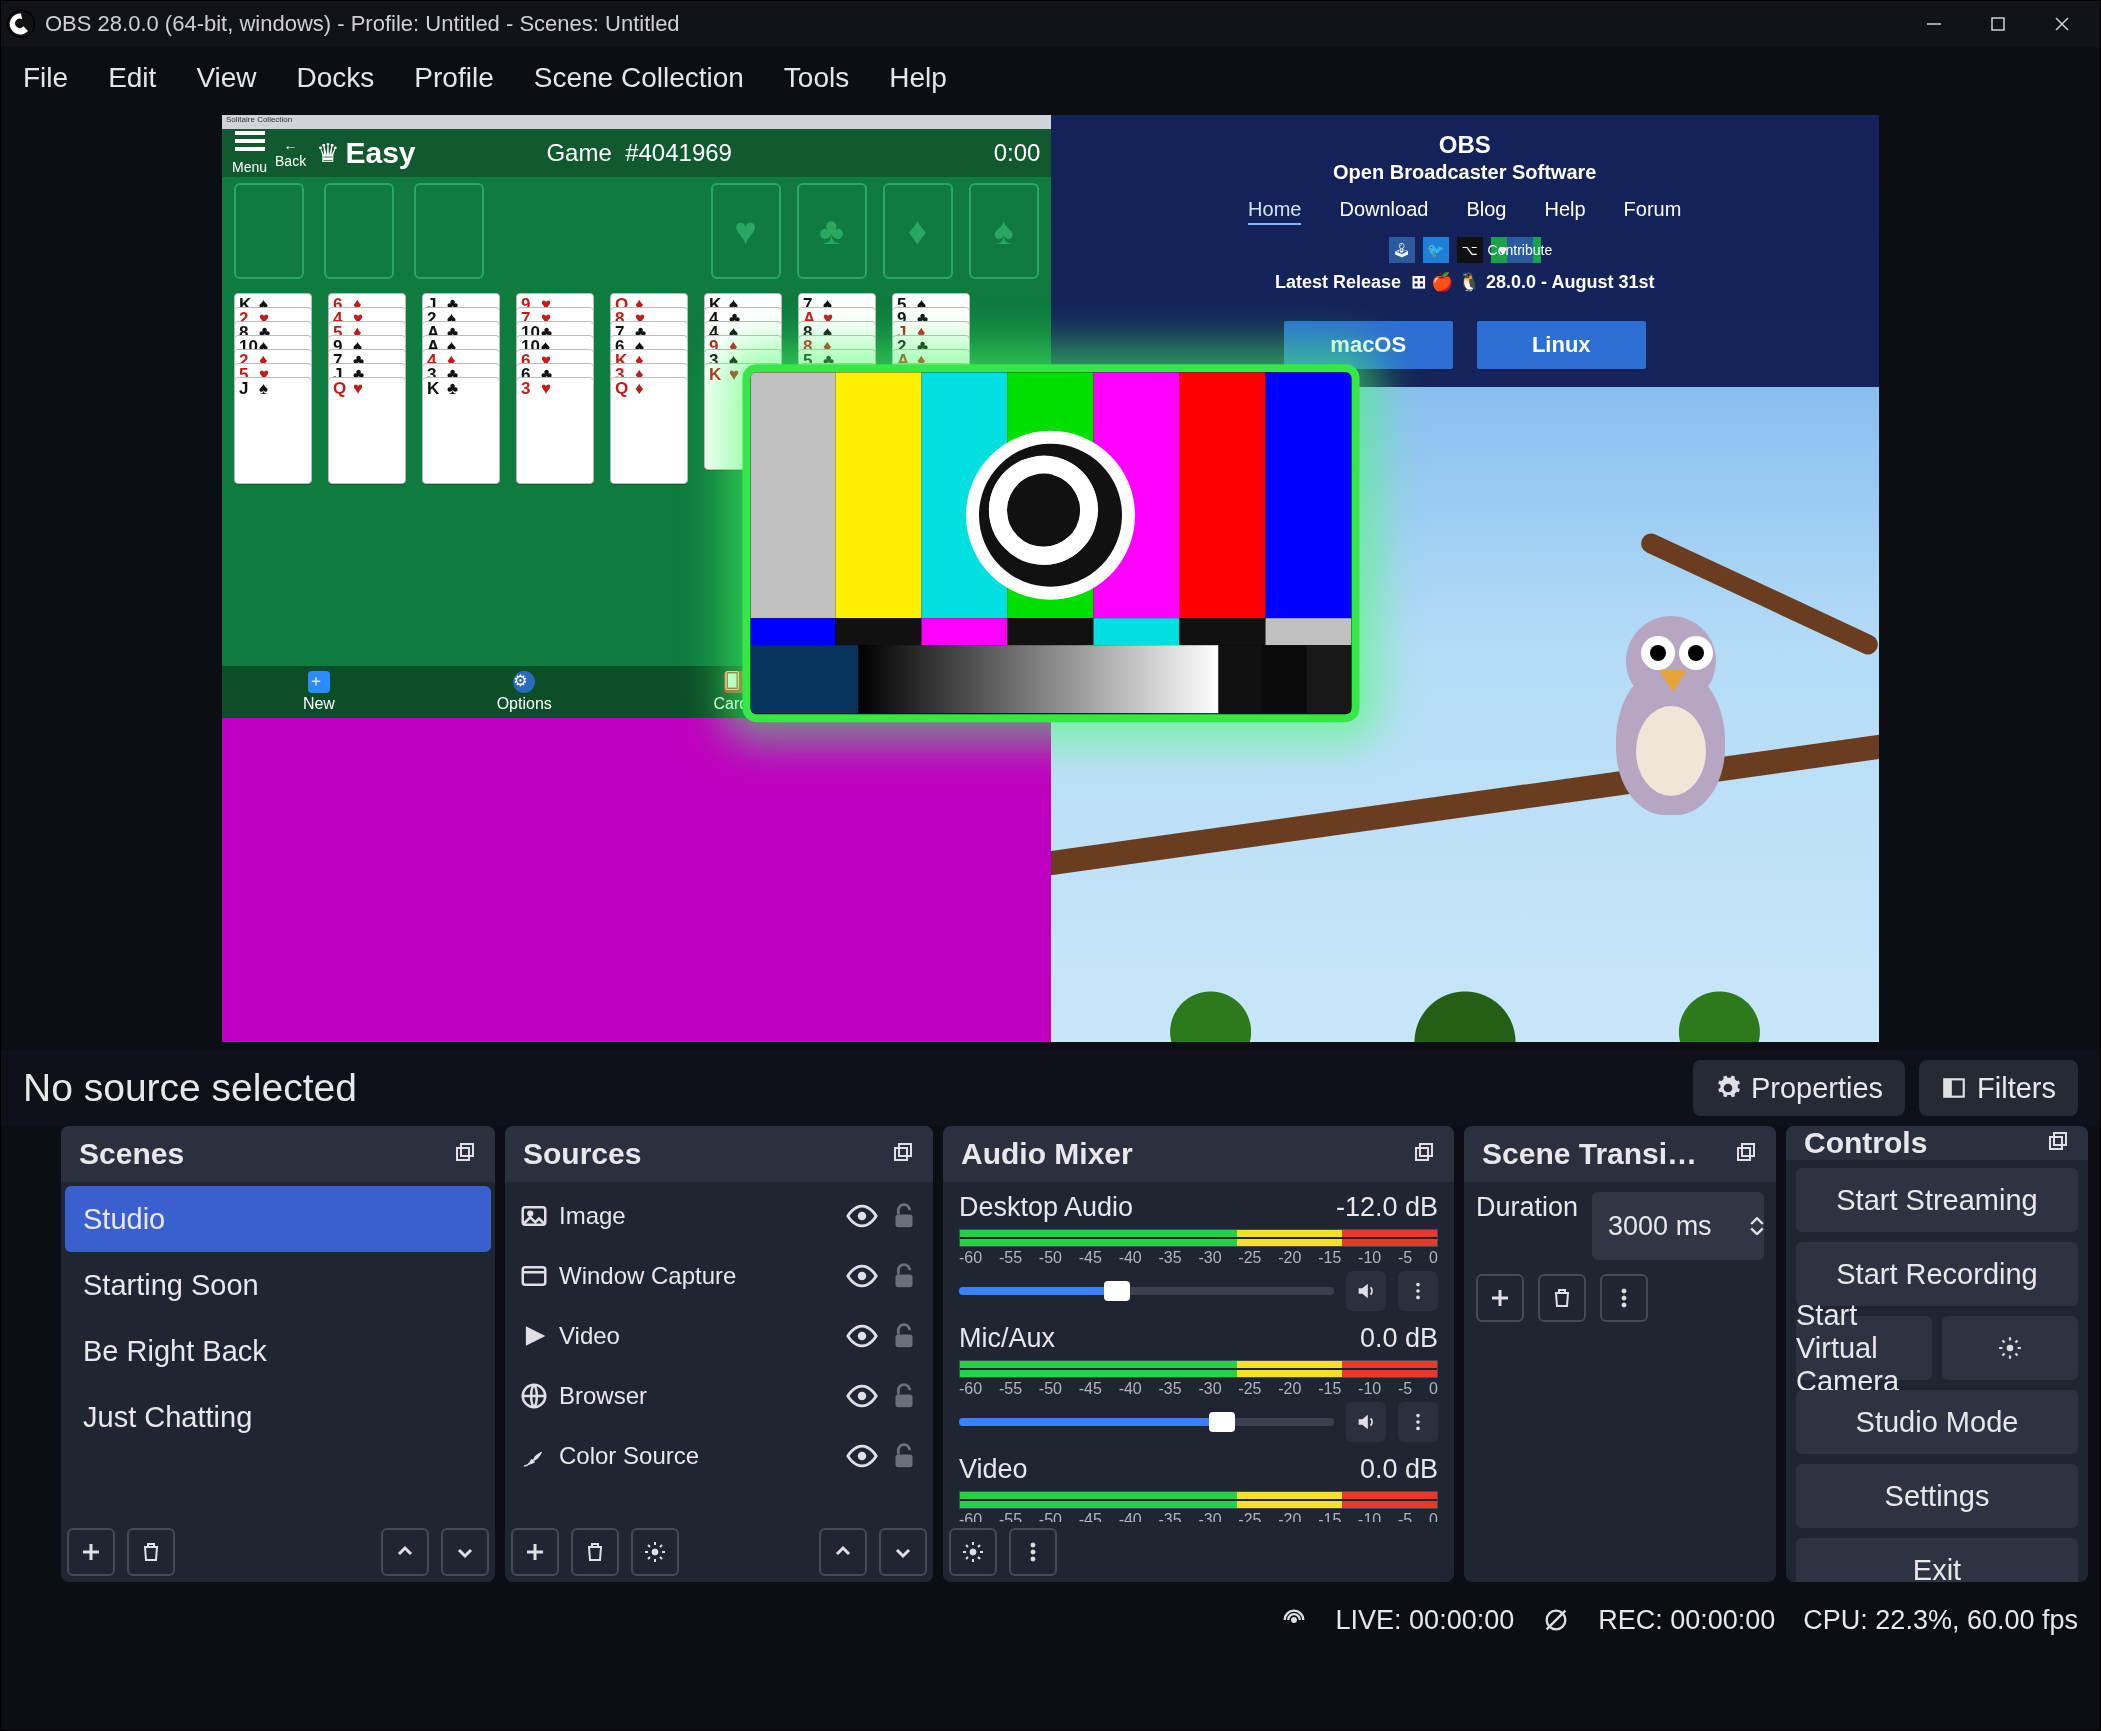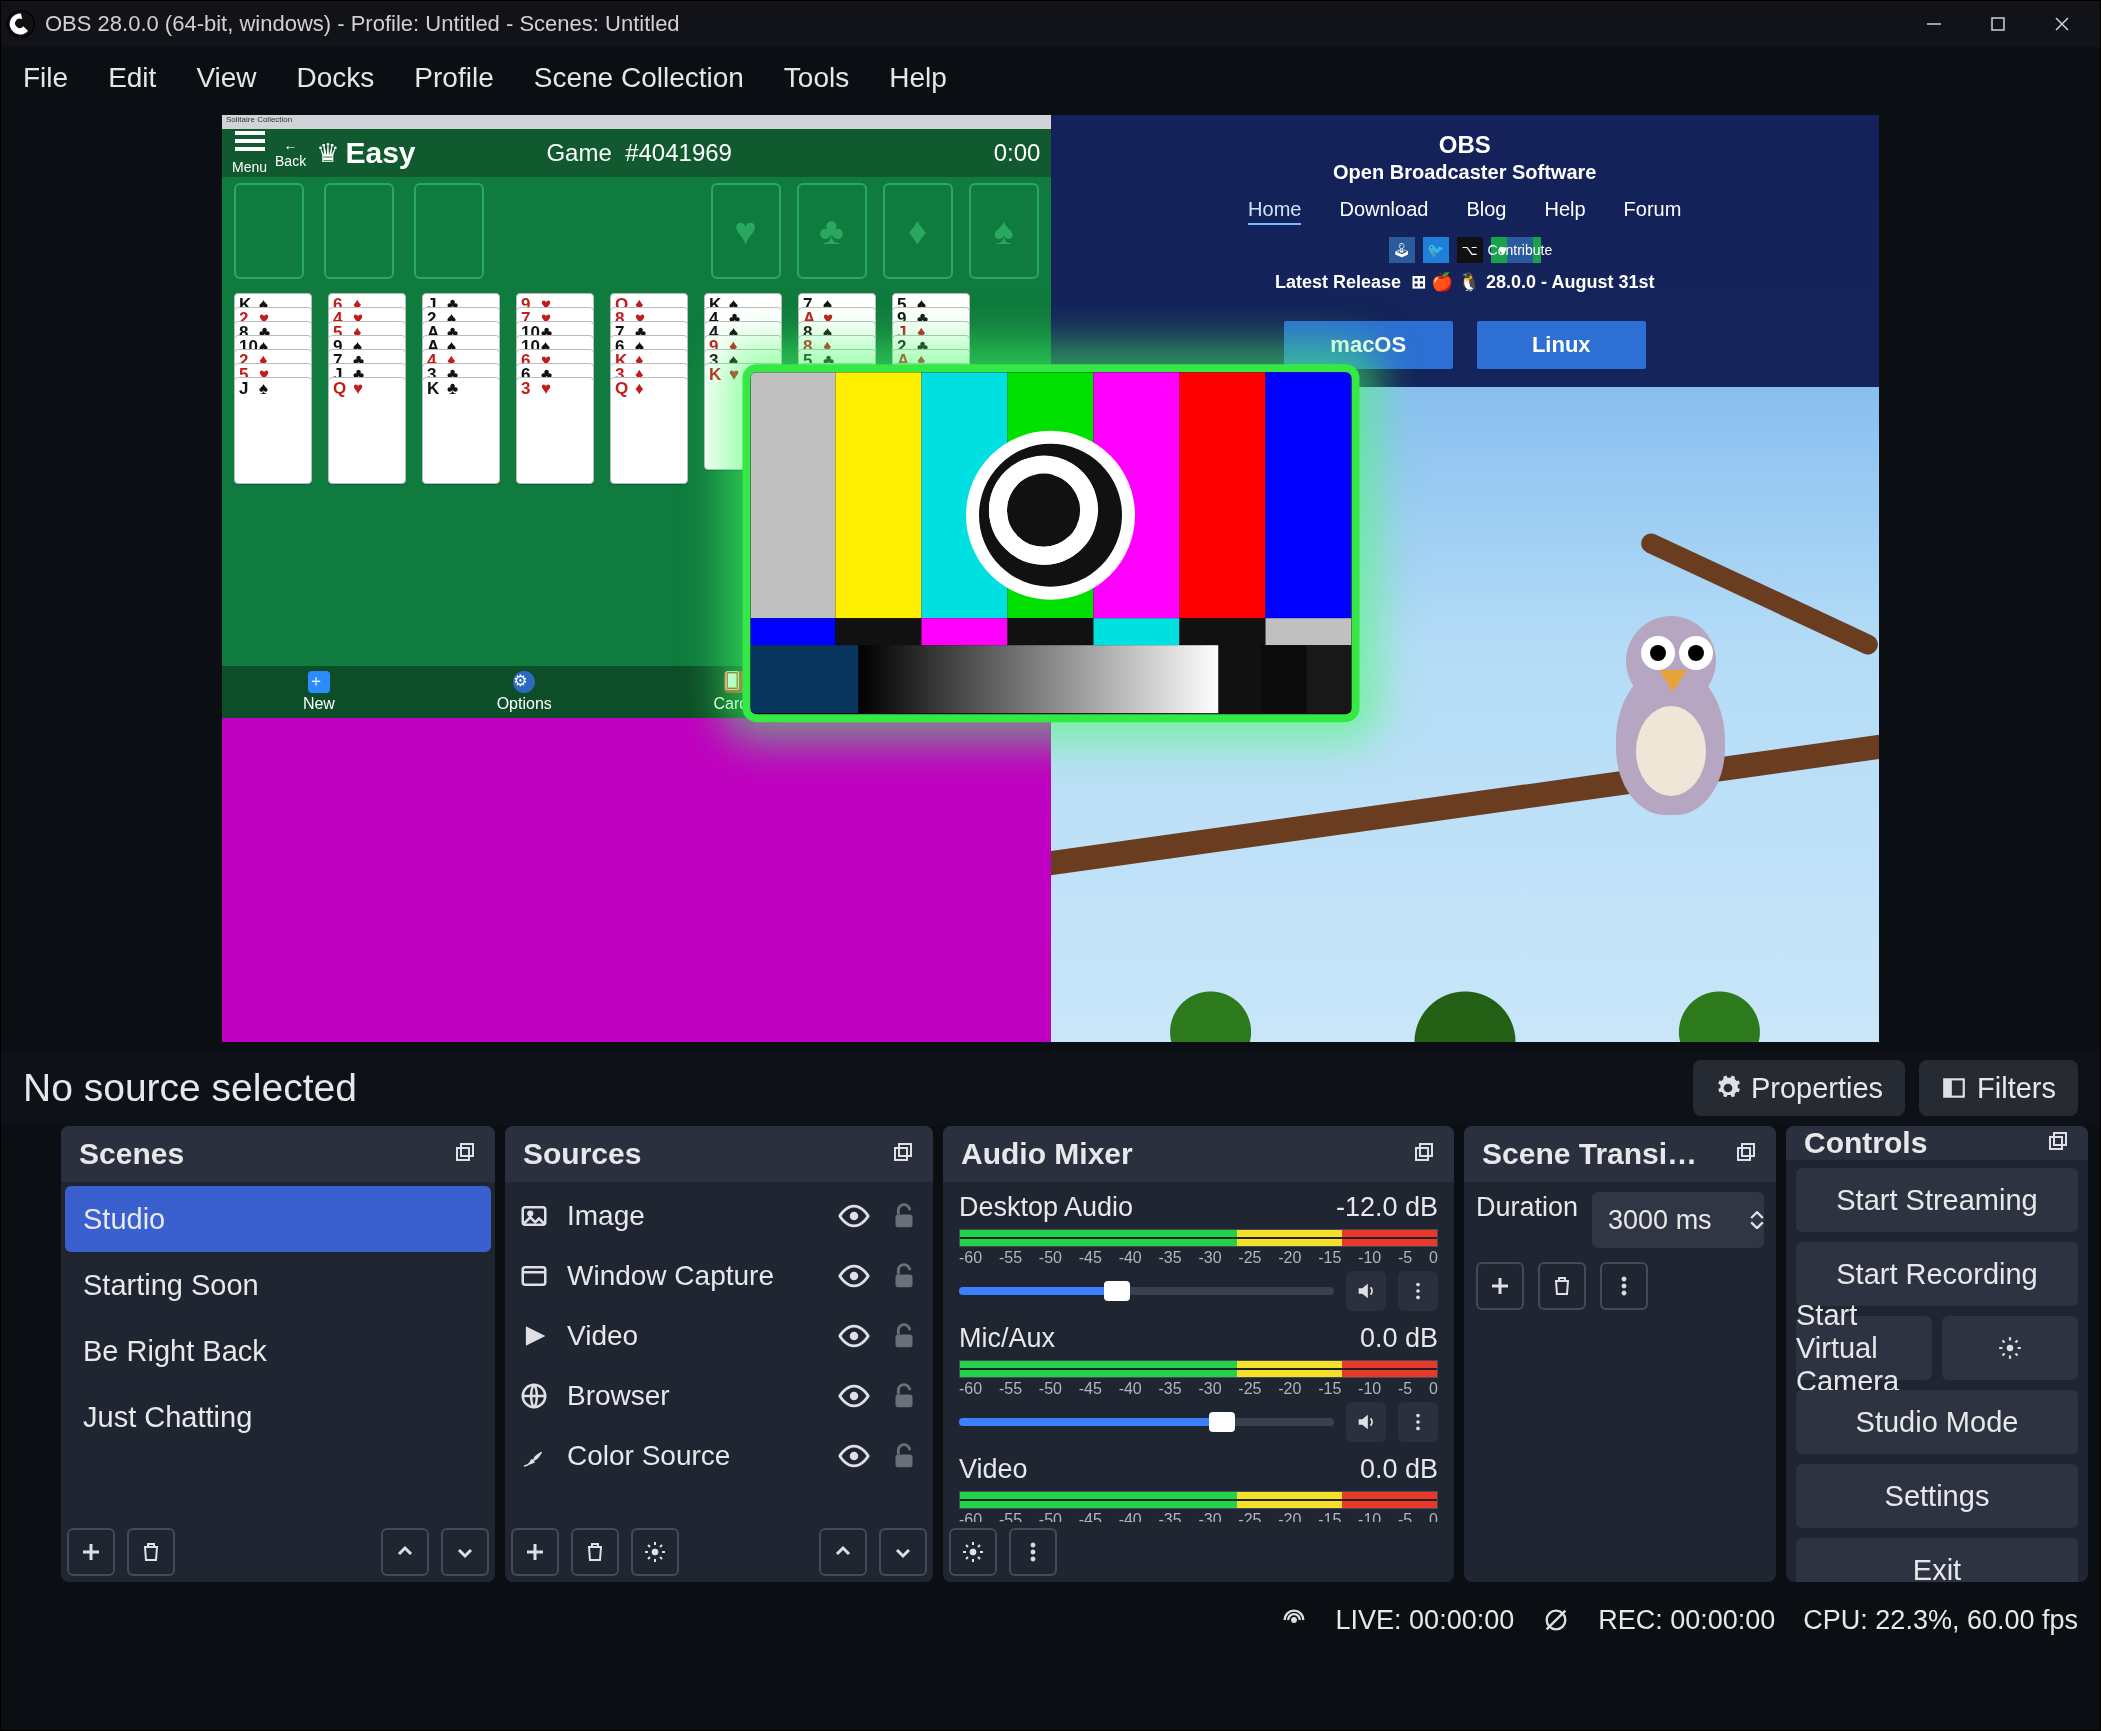--- a/index.html
+++ b/index.html
@@ -172,21 +172,21 @@
   .panel-hdr .pop { margin-left:auto; }
   .panel-hdr .pop svg{ width:24px; height:24px; fill:none; stroke:#e0e0e4; stroke-width:2;}
   .panel-body { flex:1; overflow:auto; padding:4px;}
   .panel-foot { height:60px; background:#1f2531; padding:6px; display:flex; gap:12px; align-items:center;}
   .sqbtn { width:48px; height:48px; border:2px solid #444a56; border-radius:6px;
     display:flex; align-items:center; justify-content:center; background:#1f2531;}
   .sqbtn svg{ width:24px; height:24px; fill:#e0e0e4; stroke:#e0e0e4;}
 
   .list-item { height:66px; display:flex; align-items:center; padding:0 18px; font-size:29px; border-radius:6px;}
   .list-item.sel { background:#3a60d0;}
-  .src-item { height:60px; display:flex; align-items:center; gap:16px; padding:0 8px; font-size:28px;}
+  .src-item { height:60px; display:flex; align-items:center; gap:8px; padding:0 8px; font-size:24px;}
   .src-item .ico{ width:34px; height:34px; display:flex; align-items:center; justify-content:center;}
   .src-item .ico svg{ width:30px; height:30px; fill:#e0e0e4; stroke:#e0e0e4;}
   .src-item .eye{ margin-left:auto; width:34px; height:34px; display:flex; align-items:center; justify-content:center;}
   .src-item .lock{ width:34px; height:34px; display:flex; align-items:center; justify-content:center;}
   .src-item .lock svg{fill:#6a6f7a;}
 
   .mixer-ch { padding:6px 12px;}
   .mixer-ch .top { display:flex; font-size:27px;}
   .mixer-ch .top .db{ margin-left:auto;}
   .meter { height:18px; margin-top:6px;
@@ -199,21 +199,21 @@
   .slider { flex:1; height:8px; background:#3a4050; border-radius:4px; position:relative;}
   .slider .fill{ position:absolute; height:100%; background:#3a80ff; border-radius:4px;}
   .slider .knob{ position:absolute; width:26px; height:20px; background:#fff; border-radius:4px; top:-6px; transform:translateX(-50%);}
   .icbtn { width:40px; height:40px; background:#2a303d; border-radius:6px; display:flex; align-items:center; justify-content:center;}
   .icbtn svg{ width:22px; height:22px; fill:#e0e0e4;}
 
   .trans-body { padding:10px 12px; display:flex; flex-direction:column; gap:14px;}
   .combo { height:52px; background:#303644; border-radius:6px; display:flex; align-items:center; padding:0 14px;}
   .combo .arrow{ margin-left:auto; display:flex; flex-direction:column;}
   .durrow{ display:flex; align-items:flex-start; gap:14px; font-size:27px;}
-  .durbox{ flex:1; height:56px; background:#303644; border-radius:6px; display:flex; align-items:center; padding-left:16px;}
+  .durbox{ flex:1; height:68px; background:#303644; border-radius:6px; display:flex; align-items:center; padding-left:16px;}
   .trans-foot{ display:flex; gap:14px;}
 
   .ctrl-body{ padding:8px 10px; display:flex; flex-direction:column; gap:10px;}
   .bigbtn { height:64px; background:#2d3340; border-radius:6px; display:flex; align-items:center; justify-content:center; font-size:29px;}
   .bigbtn-row{ display:flex; gap:10px;}
   .bigbtn-row .bigbtn{flex:1;}
   .bigbtn-row .gear{ width:64px;}
 
   
   .statusbar{ height:56px; display:flex; align-items:center; gap:28px; padding:0 22px;

